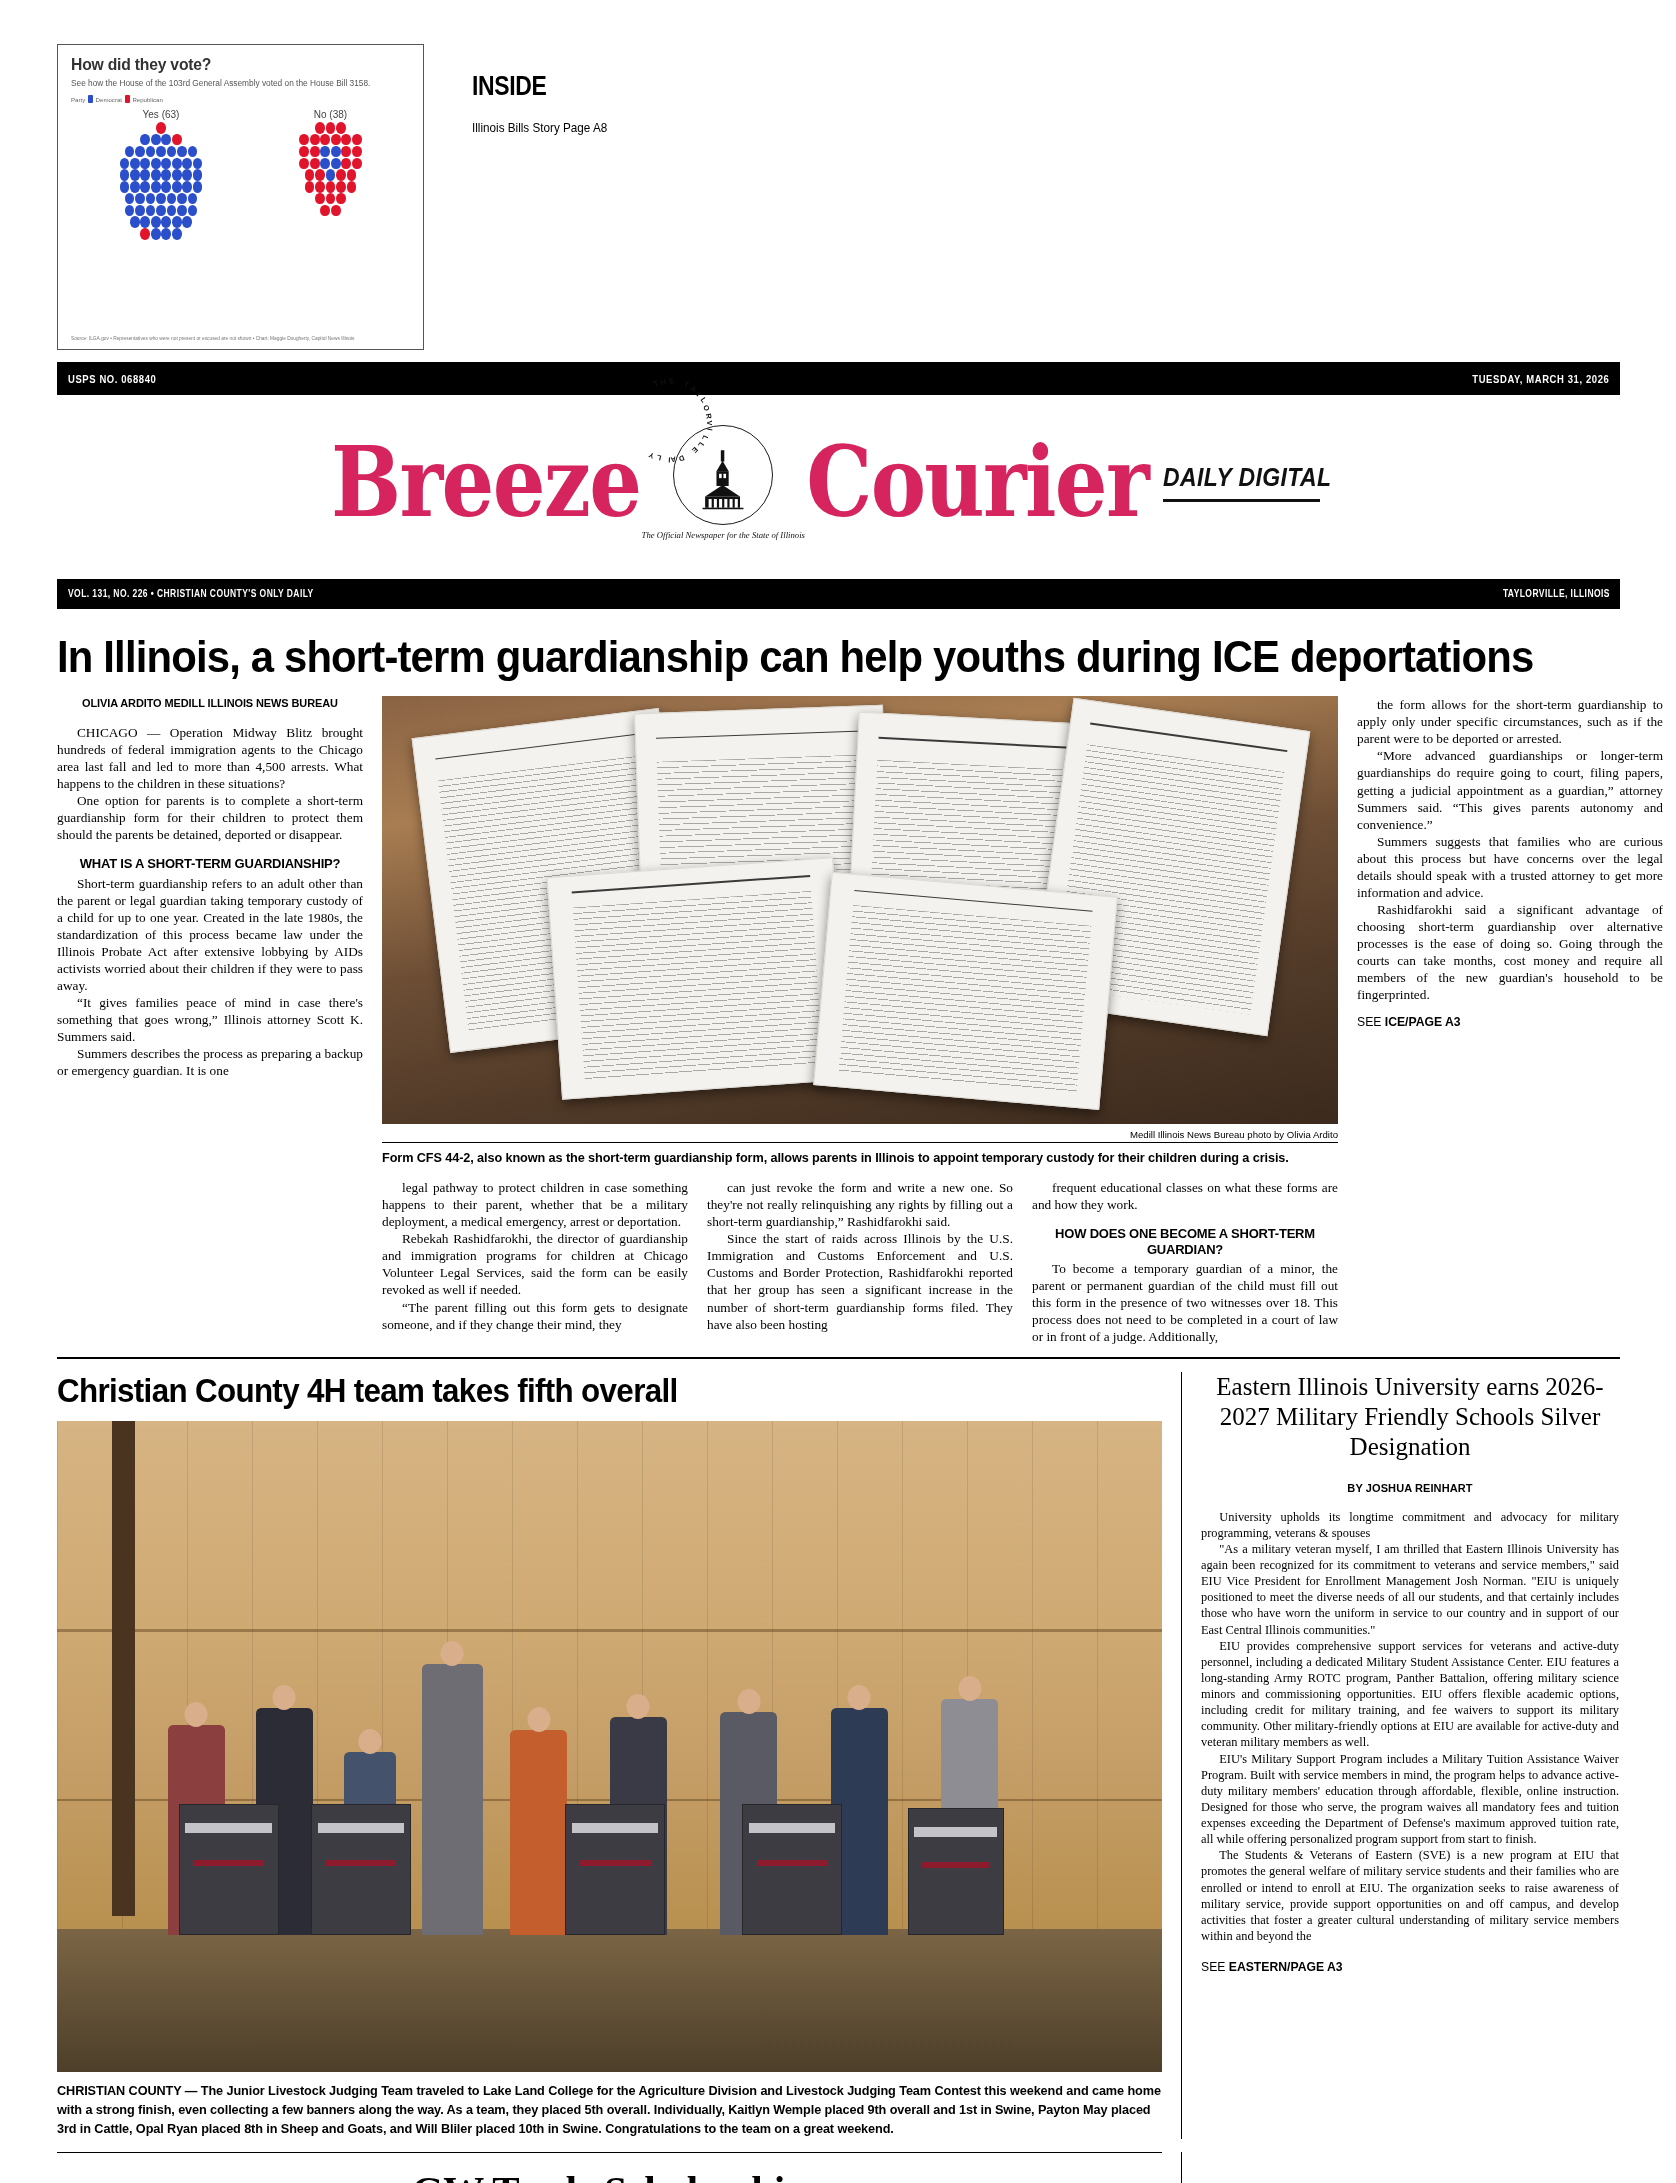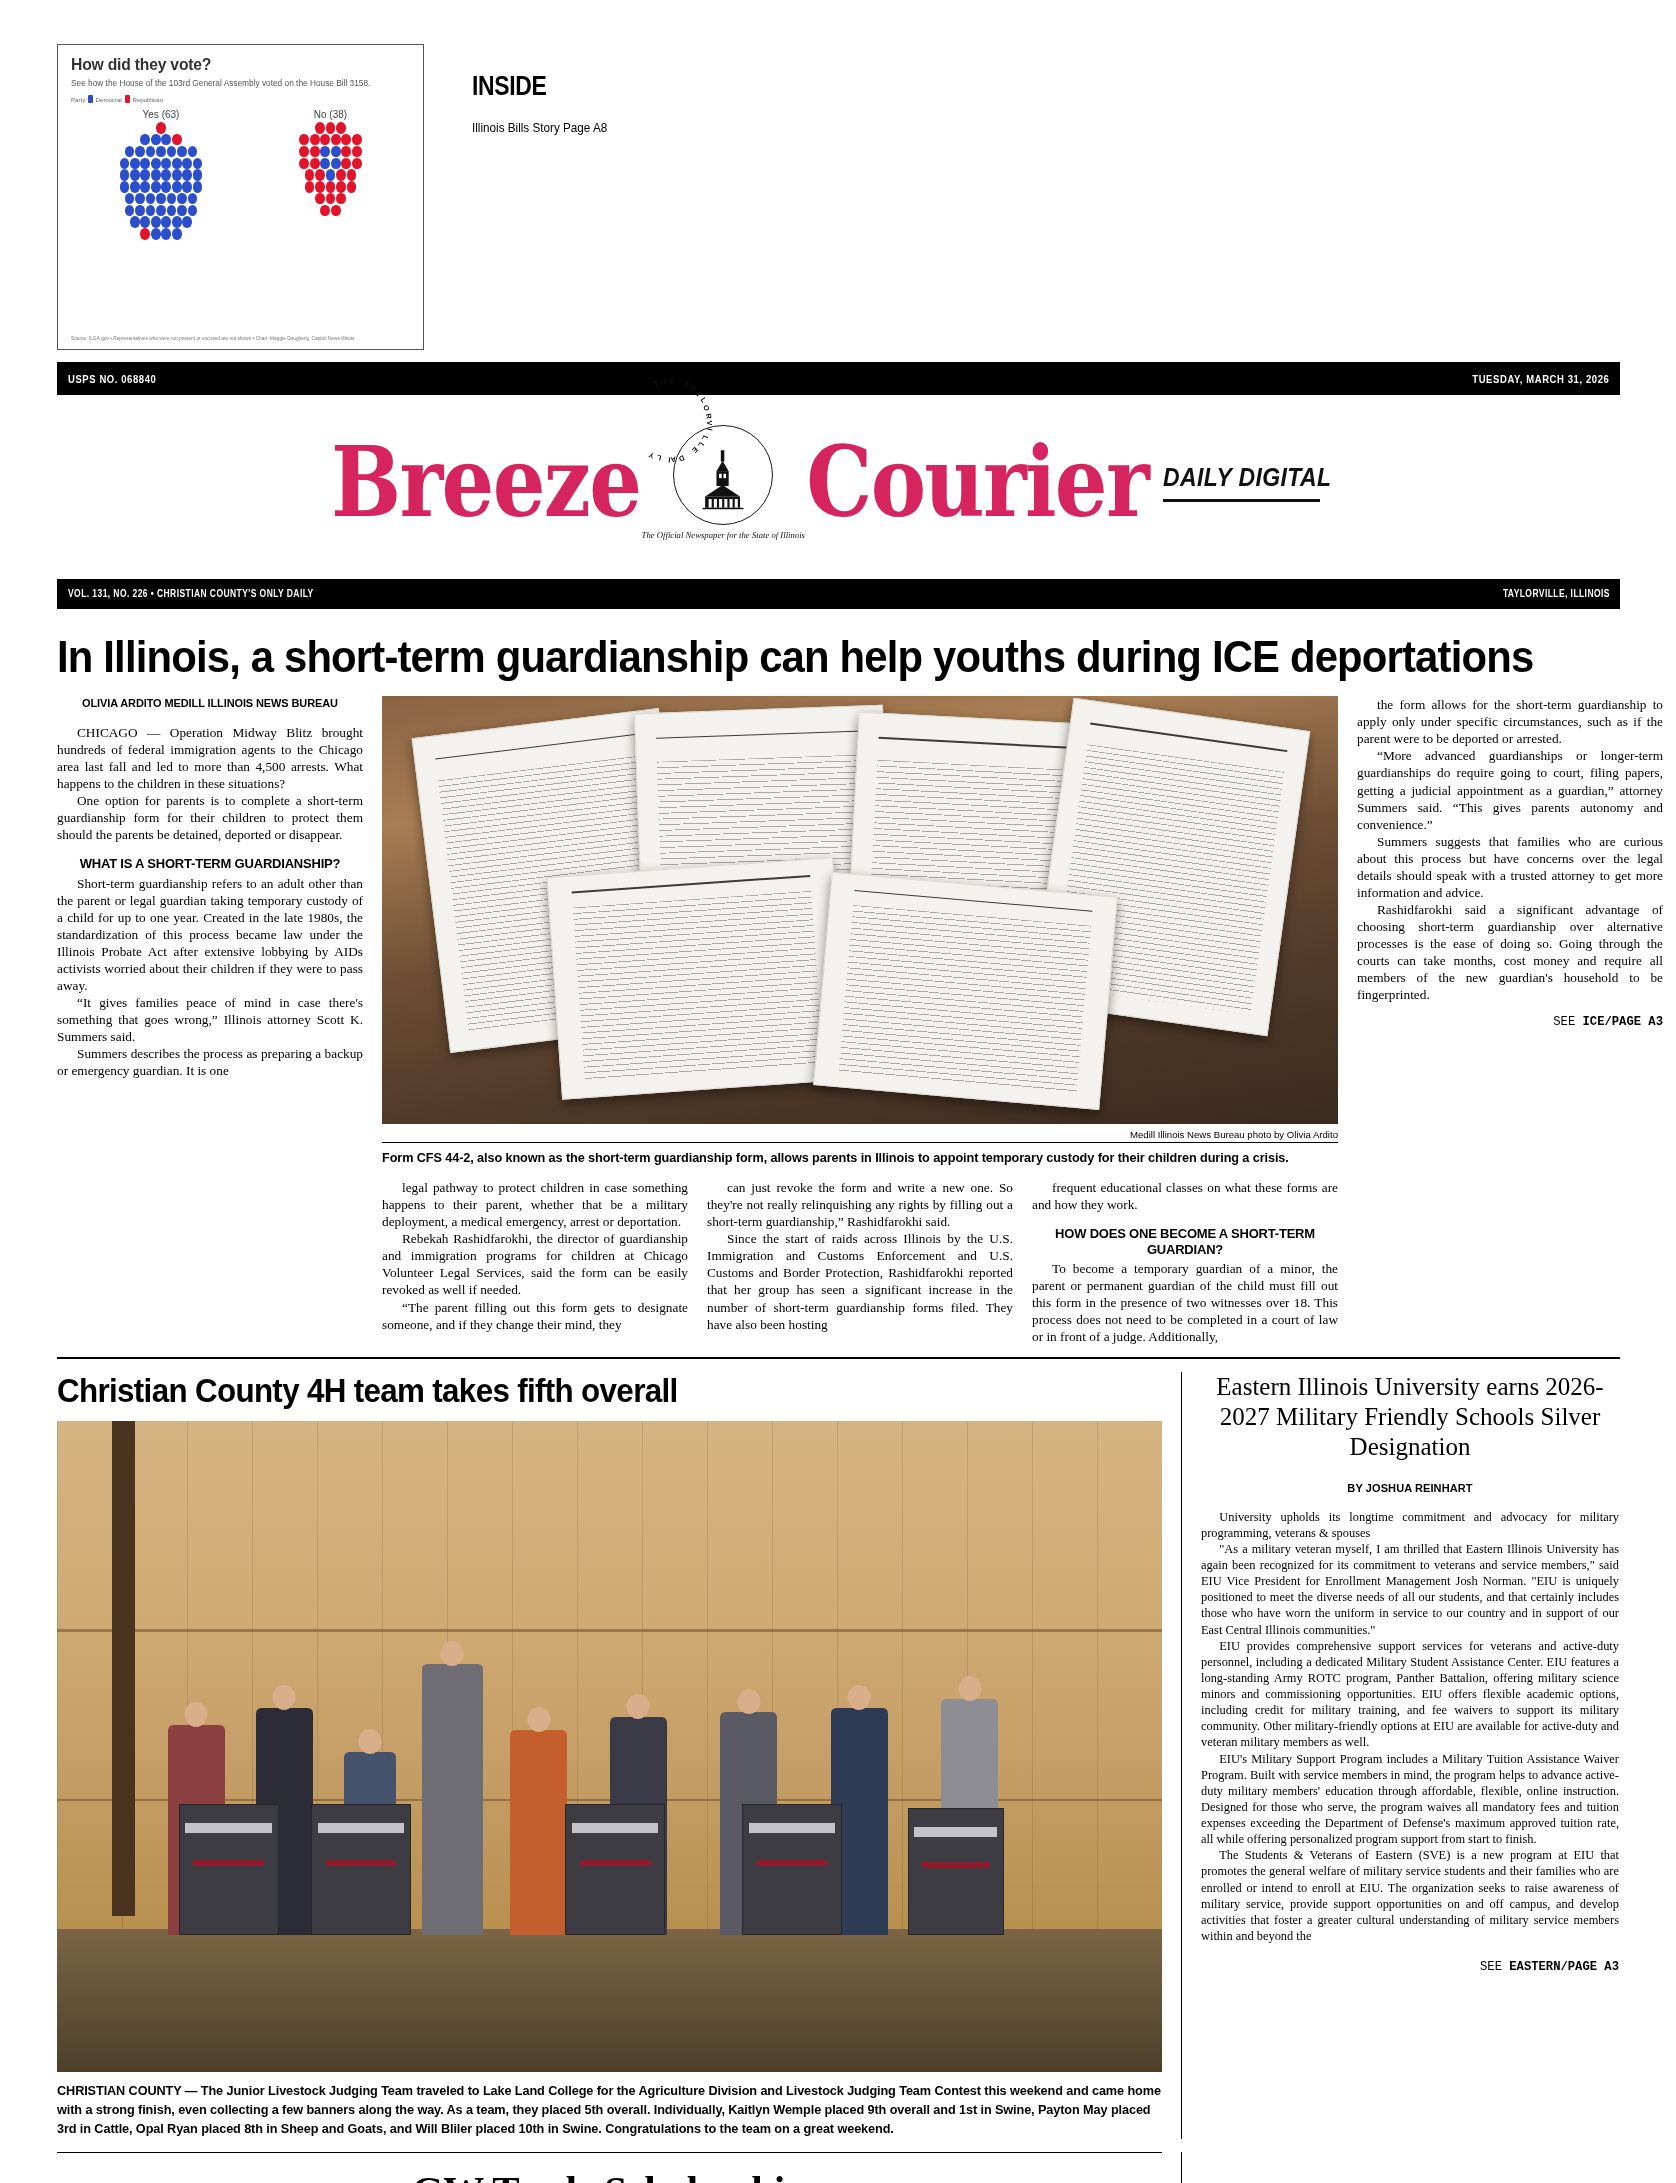--- a/index.html
+++ b/index.html
@@ -181,21 +181,21 @@
      opacity: .55; }
   .photo-credit {
     font-family: "Liberation Sans", sans-serif; font-size: 9.6px; text-align: right;
     padding-top: 4.4px; border-bottom: 0.9px solid #000; padding-bottom: 2.6px;
   }
   .photo-caption {
     font-family: "Liberation Sans", sans-serif; font-weight: 700; font-size: 12.7px;
     line-height: 1.45; padding-top: 6.1px; letter-spacing: -0.1px;
   }
   .see-more {
-    font-family: Liberation Mono, monospace; font-size: 12.2px; text-align: right; margin-top: 11.4px;
+    font-family: Liberation Sans, sans-serif; font-size: 12.2px; margin-top: 11.4px;
   }
   .see-more b { font-weight: 700; }
 
   .rule-thick { margin: 11.4px 57px 0 57px; border-top: 2.2px solid #000; }
 
   
   .sec2 { margin: 13px 57px 0 57px; display: grid; grid-template-columns: 1105px 19px 438px; }
   .h2-headline {
     font-family: "Liberation Sans", sans-serif; font-weight: 700; font-size: 33px;
     letter-spacing: -0.7px; transform: scaleX(0.95); transform-origin: left; white-space: nowrap;

